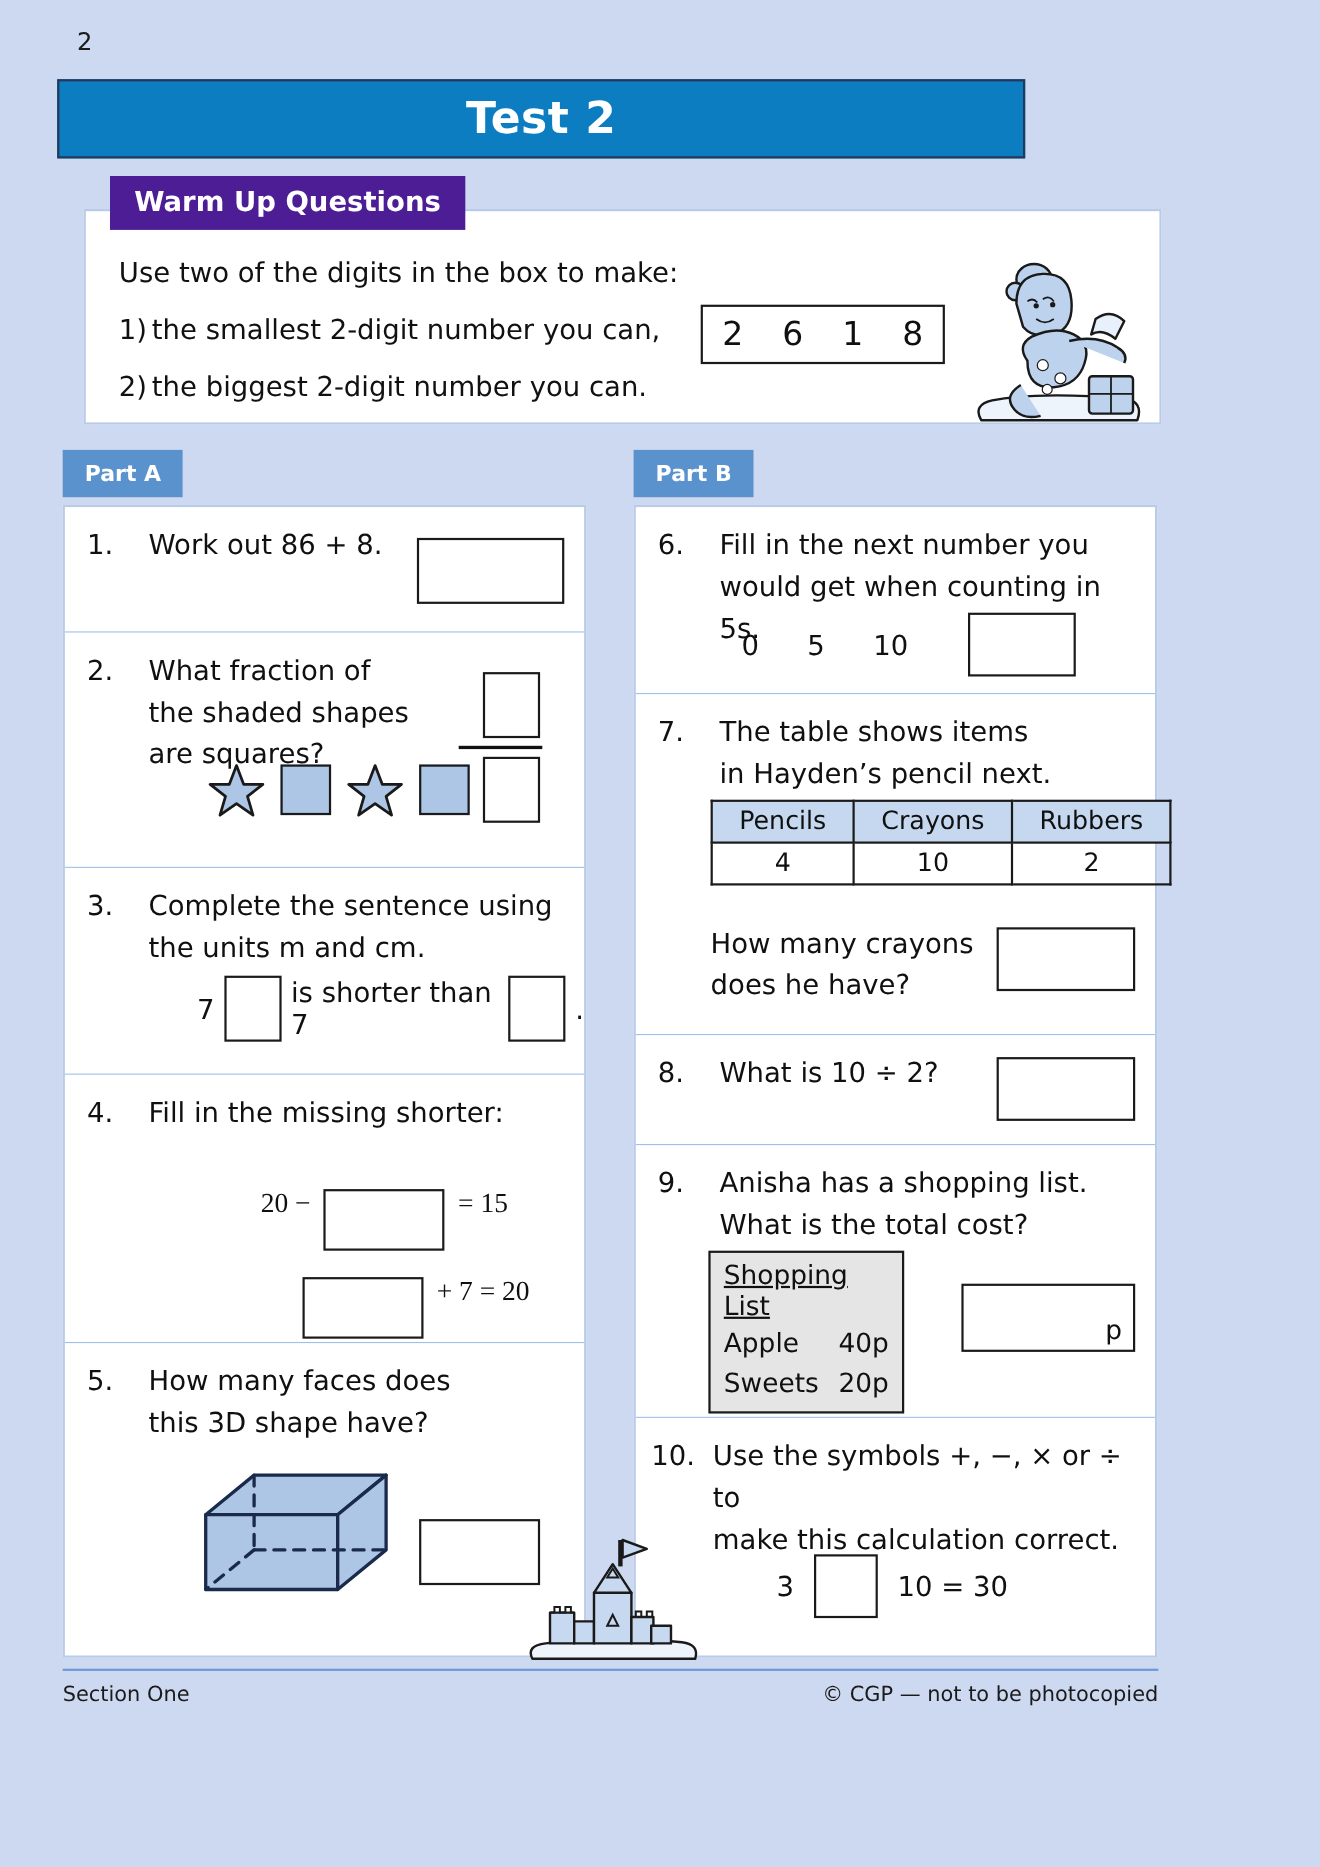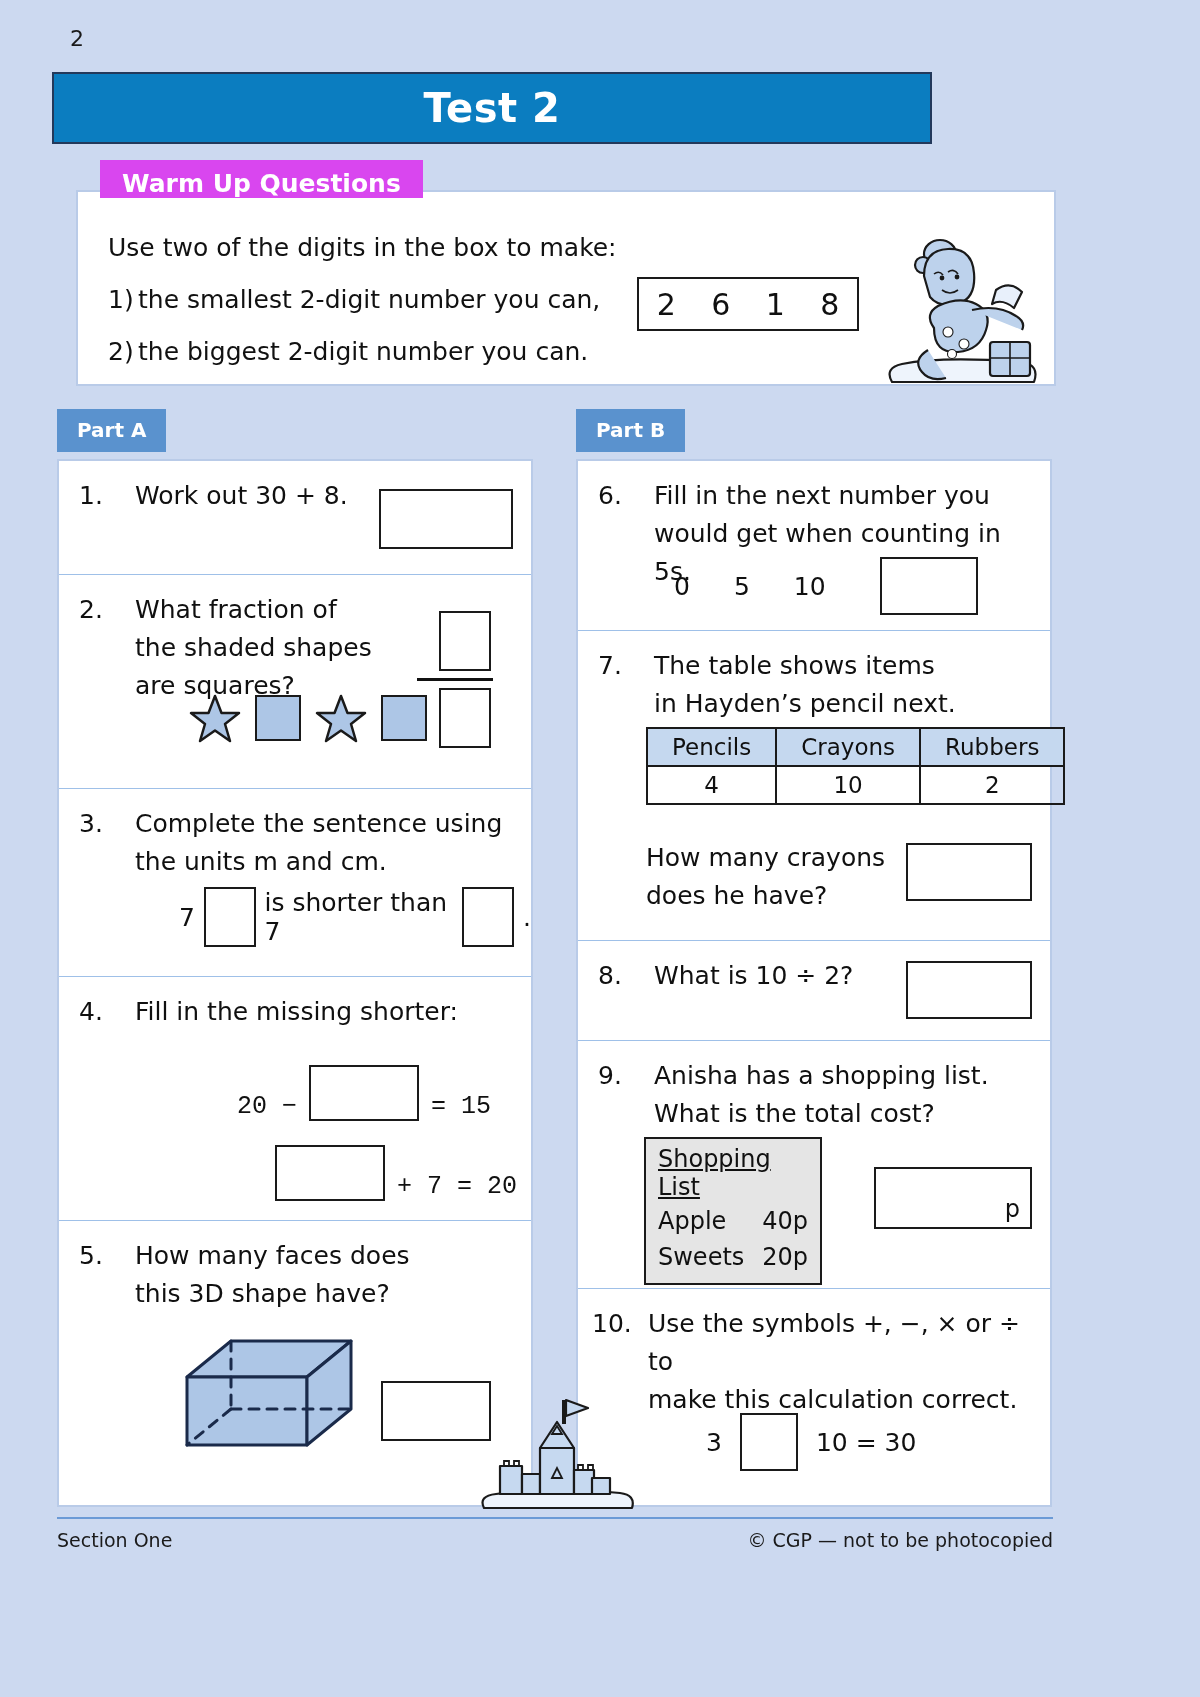--- a/index.html
+++ b/index.html
@@ -28,23 +28,23 @@
     display:flex;align-items:center;justify-content:center;
   }
   .title-bar .title{
     color:#ffffff;font-size:40px;font-weight:bold;letter-spacing:.5px;
     font-family:"DejaVu Sans", sans-serif;
   }
 
   
   .warmup-tab{
     position:absolute;left:100px;top:160px;
-    background:#d946ef;color:#fff;
+    background:#4c1d95;color:#fff;
     font-size:25px;font-weight:bold;
-    padding:9px 22px 0 22px;
+    padding:9px 22px 11px 22px;
     z-index:5;
     font-family:"DejaVu Sans", sans-serif;
   }
   .warmup-box{
     position:absolute;left:76px;top:190px;width:980px;height:196px;
     background:#ffffff;
     border:2px solid #b9cbe8;
     box-sizing:border-box;
   }
   .warmup-lines{
@@ -126,22 +126,22 @@
   #q3{height:188px;}
   #q3 .sent{
     position:absolute;left:120px;top:98px;display:flex;align-items:center;gap:9px;
     font-size:25px;font-family:"DejaVu Sans", sans-serif;
   }
   #q3 .sq{width:56px;height:60px;}
 
   
   #q4{height:244px;}
   #q4 .eq{
-    position:absolute;display:flex;align-items:flex-end;gap:12px;
-    font-size:25px;font-family:Liberation Mono, monospace;
+    position:absolute;display:flex;align-items:flex-start;gap:12px;
+    font-size:25px;font-family:Liberation Serif, serif;margin-top:16px;
   }
   #q4 .eq1{left:178px;top:88px;}
   #q4 .eq2{left:172px;top:168px;padding-left:44px;}
   #q4 .wide{width:110px;height:56px;}
 
   
   #q5{height:270px;border-bottom:none;}
   #q5 .cuboid{position:absolute;left:120px;top:112px;}
   #q5 .box{position:absolute;left:322px;top:160px;width:110px;height:60px;}
 
@@ -277,21 +277,21 @@
   </svg>
 
   <div class="part-tab" id="tab-a">Part A</div>
   <div class="part-tab" id="tab-b">Part B</div>
 
   <div class="col" id="col-a">
 
     <div class="q" id="q1">
       <div class="qrow">
         <div class="qnum">1.</div>
-        <div class="qtext">Work out 30 + 8.</div>
+        <div class="qtext">Work out 86 + 8.</div>
       </div>
       <div class="ansbox box"></div>
     </div>
 
     <div class="q" id="q2">
       <div class="qrow">
         <div class="qnum">2.</div>
         <div class="qtext">
           <div>What fraction of</div>
           <div>the shaded shapes</div>

